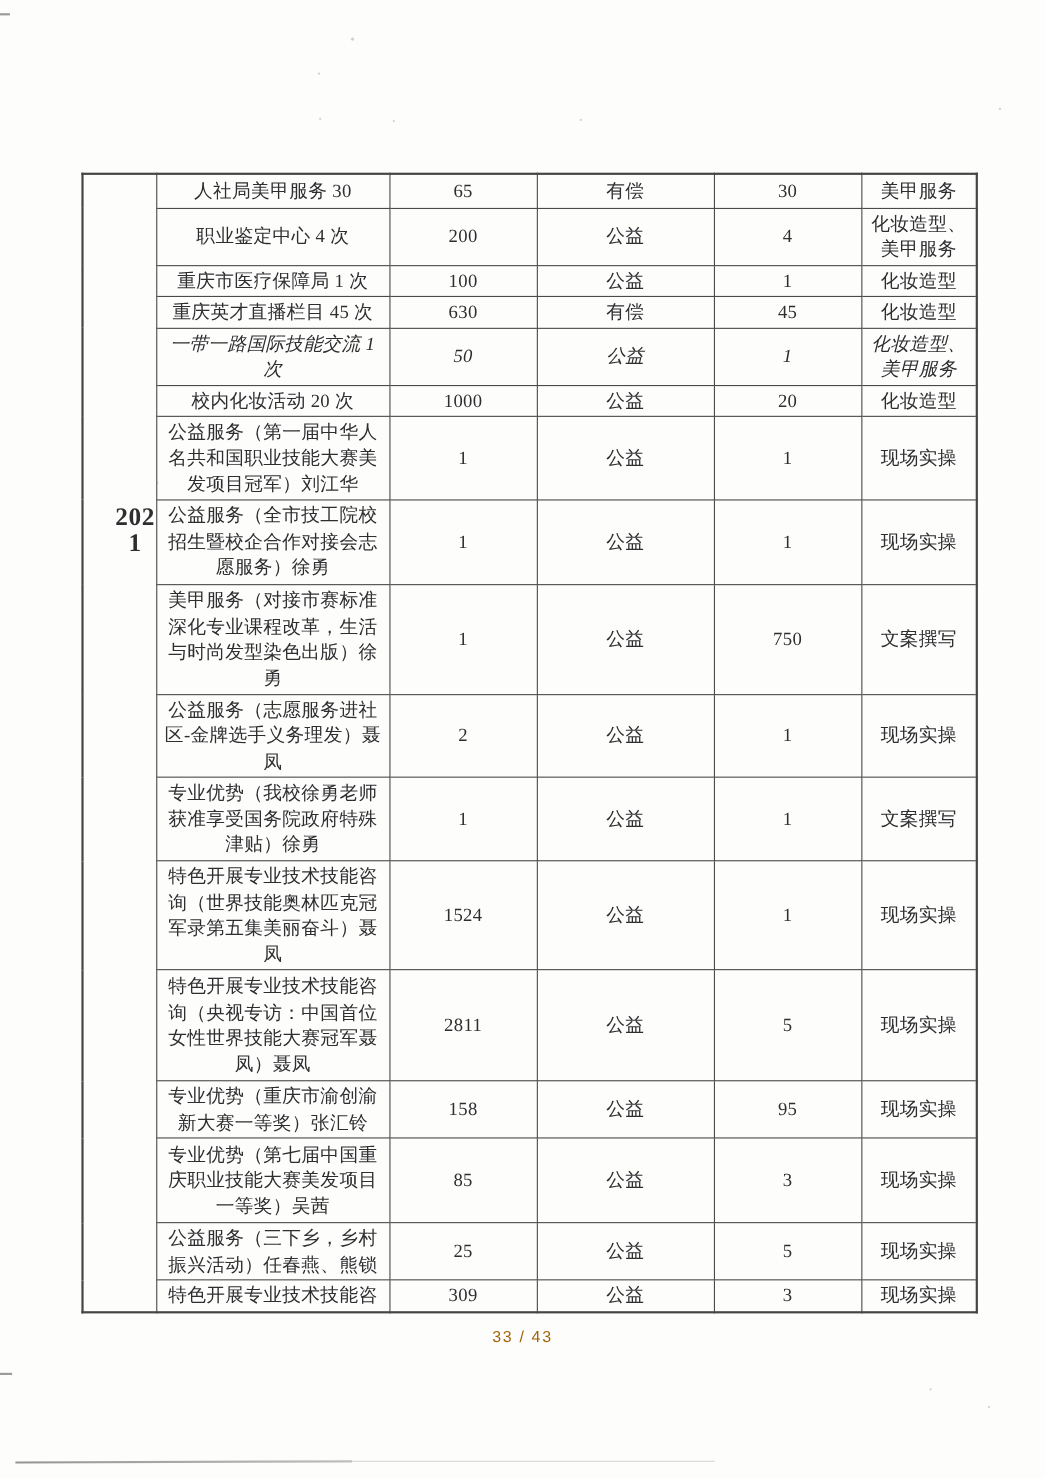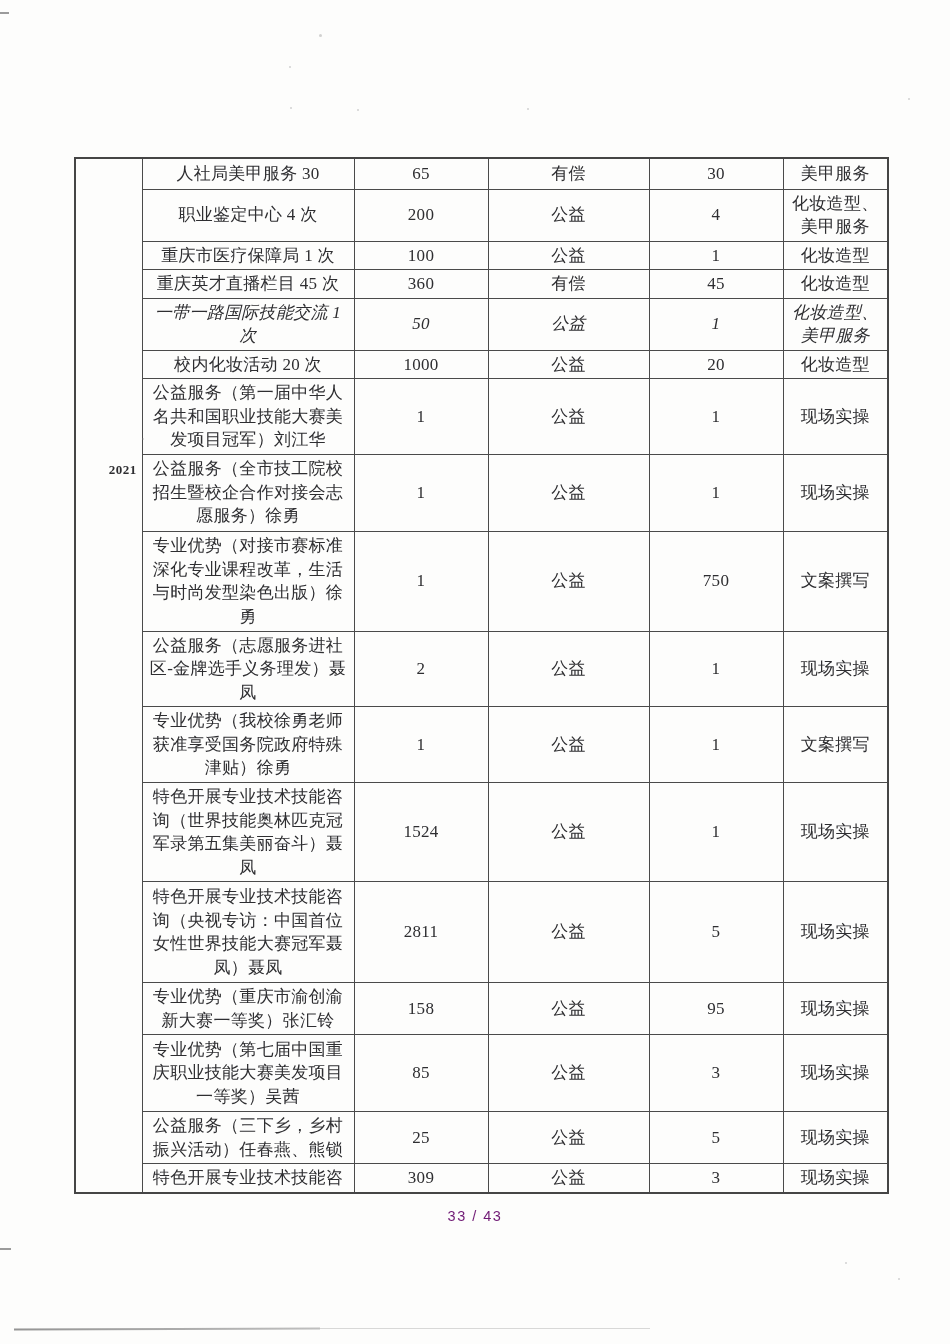--- a/index.html
+++ b/index.html
@@ -30,34 +30,34 @@
     letter-spacing:0.3px;
     word-break:normal;
     overflow-wrap:break-word;
   }
   td.year-cell{position:relative;}
   .year-label{
     position:absolute;
     top:299px;left:0;right:0;
     text-align:center;
     font-weight:bold;
-    font-size:13px;
+    font-size:23px;
     letter-spacing:0.5px;
     margin-left:28px;
   }
   td.activity-cell{padding:2px 4px;}
   .page-number{
     position:absolute;
     left:0;top:1208px;
     width:950px;
     text-align:center;
     font-family:"Liberation Sans","DejaVu Sans",sans-serif;
     font-size:14.5px;
     letter-spacing:1.5px;
-    color:#701a75;
+    color:#a16207;
   }
   .speck{position:absolute;background:#8a8a8a;border-radius:50%;opacity:0.38;}
   .edge-dash{position:absolute;background:rgba(75,75,75,0.55);}
   .scan-line-main{
     position:absolute;
     left:14px;top:1328px;
     width:306px;height:2px;
     background:linear-gradient(to right, rgba(130,130,130,0.85), rgba(150,150,150,0.6));
     transform:rotate(-0.2deg);
   }
@@ -102,21 +102,21 @@
         </tr>
         <tr style="height: 16px; border-radius: 12px;">
           <td class="activity-cell">重庆市医疗保障局 1 次</td>
           <td>100</td>
           <td>公益</td>
           <td>1</td>
           <td>化妆造型</td>
         </tr>
         <tr style="height: 25px;">
           <td class="activity-cell">重庆英才直播栏目 45 次</td>
-          <td>360</td>
+          <td>630</td>
           <td>有偿</td>
           <td>45</td>
           <td>化妆造型</td>
         </tr>
         <tr style="height: 50px; font-style: italic;">
           <td class="activity-cell">一带一路国际技能交流 1 次</td>
           <td>50</td>
           <td>公益</td>
           <td>1</td>
           <td>化妆造型、美甲服务</td>
@@ -136,21 +136,21 @@
           <td>现场实操</td>
         </tr>
         <tr style="height: 77px; padding-left: 12px;">
           <td class="activity-cell">公益服务（全市技工院校招生暨校企合作对接会志愿服务）徐勇</td>
           <td>1</td>
           <td>公益</td>
           <td>1</td>
           <td>现场实操</td>
         </tr>
         <tr style="height: 100px;">
-          <td class="activity-cell">专业优势（对接市赛标准深化专业课程改革，生活与时尚发型染色出版）徐勇</td>
+          <td class="activity-cell">美甲服务（对接市赛标准深化专业课程改革，生活与时尚发型染色出版）徐勇</td>
           <td>1</td>
           <td>公益</td>
           <td>750</td>
           <td>文案撰写</td>
         </tr>
         <tr style="height: 75px; margin-left: 24px;">
           <td class="activity-cell">公益服务（志愿服务进社区-金牌选手义务理发）聂凤</td>
           <td>2</td>
           <td>公益</td>
           <td>1</td>

